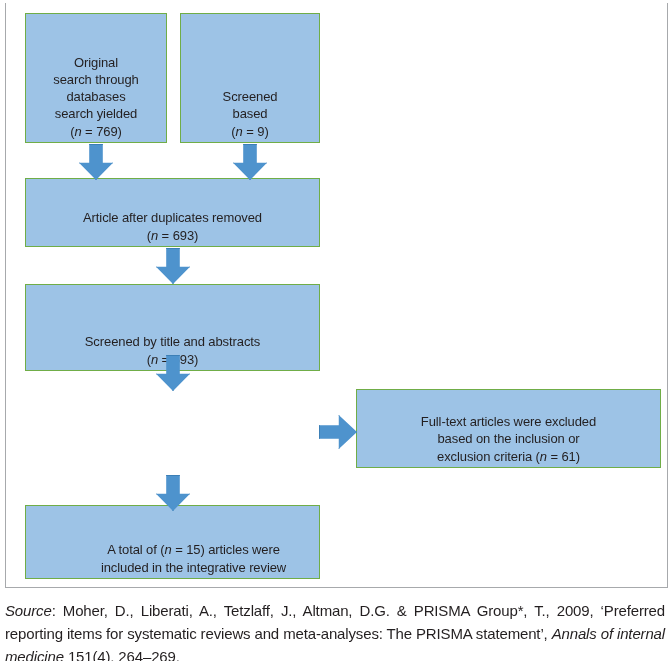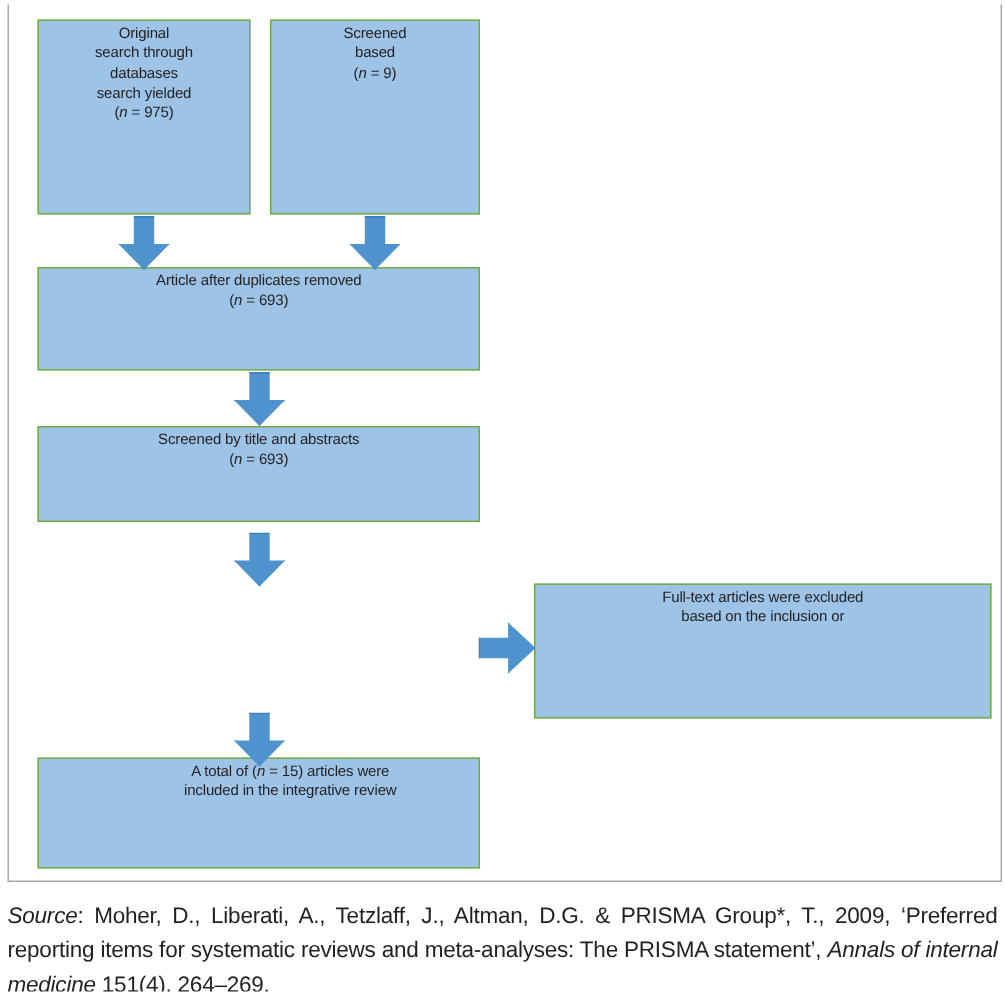--- a/index.html
+++ b/index.html
@@ -34,38 +34,38 @@
     background: #ffffff;
   }
 
   
   .flow-box {
     position: absolute;
     box-sizing: border-box;
     background: #9dc3e6;
     border: 1.5px solid #70ad47;
     display: flex;
-    align-items: flex-start;
+    align-items: flex-end;
     justify-content: center;
     text-align: center;
     color: #231f20;
-    font-size: 10px;
+    font-size: 13px;
     line-height: 1.33;
     padding: 2px 6px;
     letter-spacing: -0.1px;
   }
   .flow-box .txt { width: 100%; }
   .flow-box i { font-style: italic; }
 
   #box-original  { left: 19px;  top: 10px;  width: 142px; height: 130px; }
   #box-ancestry  { left: 174px; top: 10px;  width: 140px; height: 130px; }
   #box-dupes     { left: 19px;  top: 175px; width: 295px; height: 69px; }
-  #box-screened  { left: 19px;  top: 281px; width: 295px; height: 64px; }
+  #box-screened  { left: 19px;  top: 281px; width: 295px; height: 87px; }
   #box-eligible  { left: 19px;  top: 386px; width: 295px; height: 87px; }
-  #box-excluded  { left: 350px; top: 386px; width: 305px; height: 90px; }
+  #box-excluded  { left: 350px; top: 386px; width: 305px; height: 79px; }
   #box-included  { left: 19px;  top: 502px; width: 295px; height: 74px; padding-left: 48px; }
 
   
   .arrow-down {
     position: absolute;
     width: 34px;
     height: 36px;
     background: #4e93cd;
     border: 1px solid #3c7fb6;
     box-sizing: border-box;
@@ -108,21 +108,21 @@
 <div id="page">
 
   <div id="figure-frame">
 
     <div class="flow-box" id="box-original">
       <div class="txt">
         <span>Original</span><br>
         <span>search through</span><br>
         <span>databases</span><br>
         <span>search yielded</span><br>
-        <span>(<i>n</i> = <span>975</span>)</span>
+        <span>(<i>n</i> = <span>769</span>)</span>
       </div>
     </div>
 
     <div class="flow-box" id="box-ancestry">
       <div class="txt">
         <span>Screened</span><br>
         <span>based</span><br>
         <span>(<i>n</i> = <span>9</span>)</span>
       </div>
     </div>
@@ -139,20 +139,21 @@
         <span>Screened by title and abstracts</span><br>
         <span>(<i>n</i> = <span>693</span>)</span>
       </div>
     </div>
 
 
     <div class="flow-box" id="box-excluded">
       <div class="txt">
         <span>Full-text articles were excluded</span><br>
         <span>based on the inclusion or</span><br>
+        <span>exclusion criteria (<i>n</i> = <span>61</span>)</span>
       </div>
     </div>
 
     <div class="flow-box" id="box-included">
       <div class="txt">
         <span>A total of (<i>n</i> = <span>15</span>) articles were</span><br>
         <span>included in the integrative review</span>
       </div>
     </div>
 

